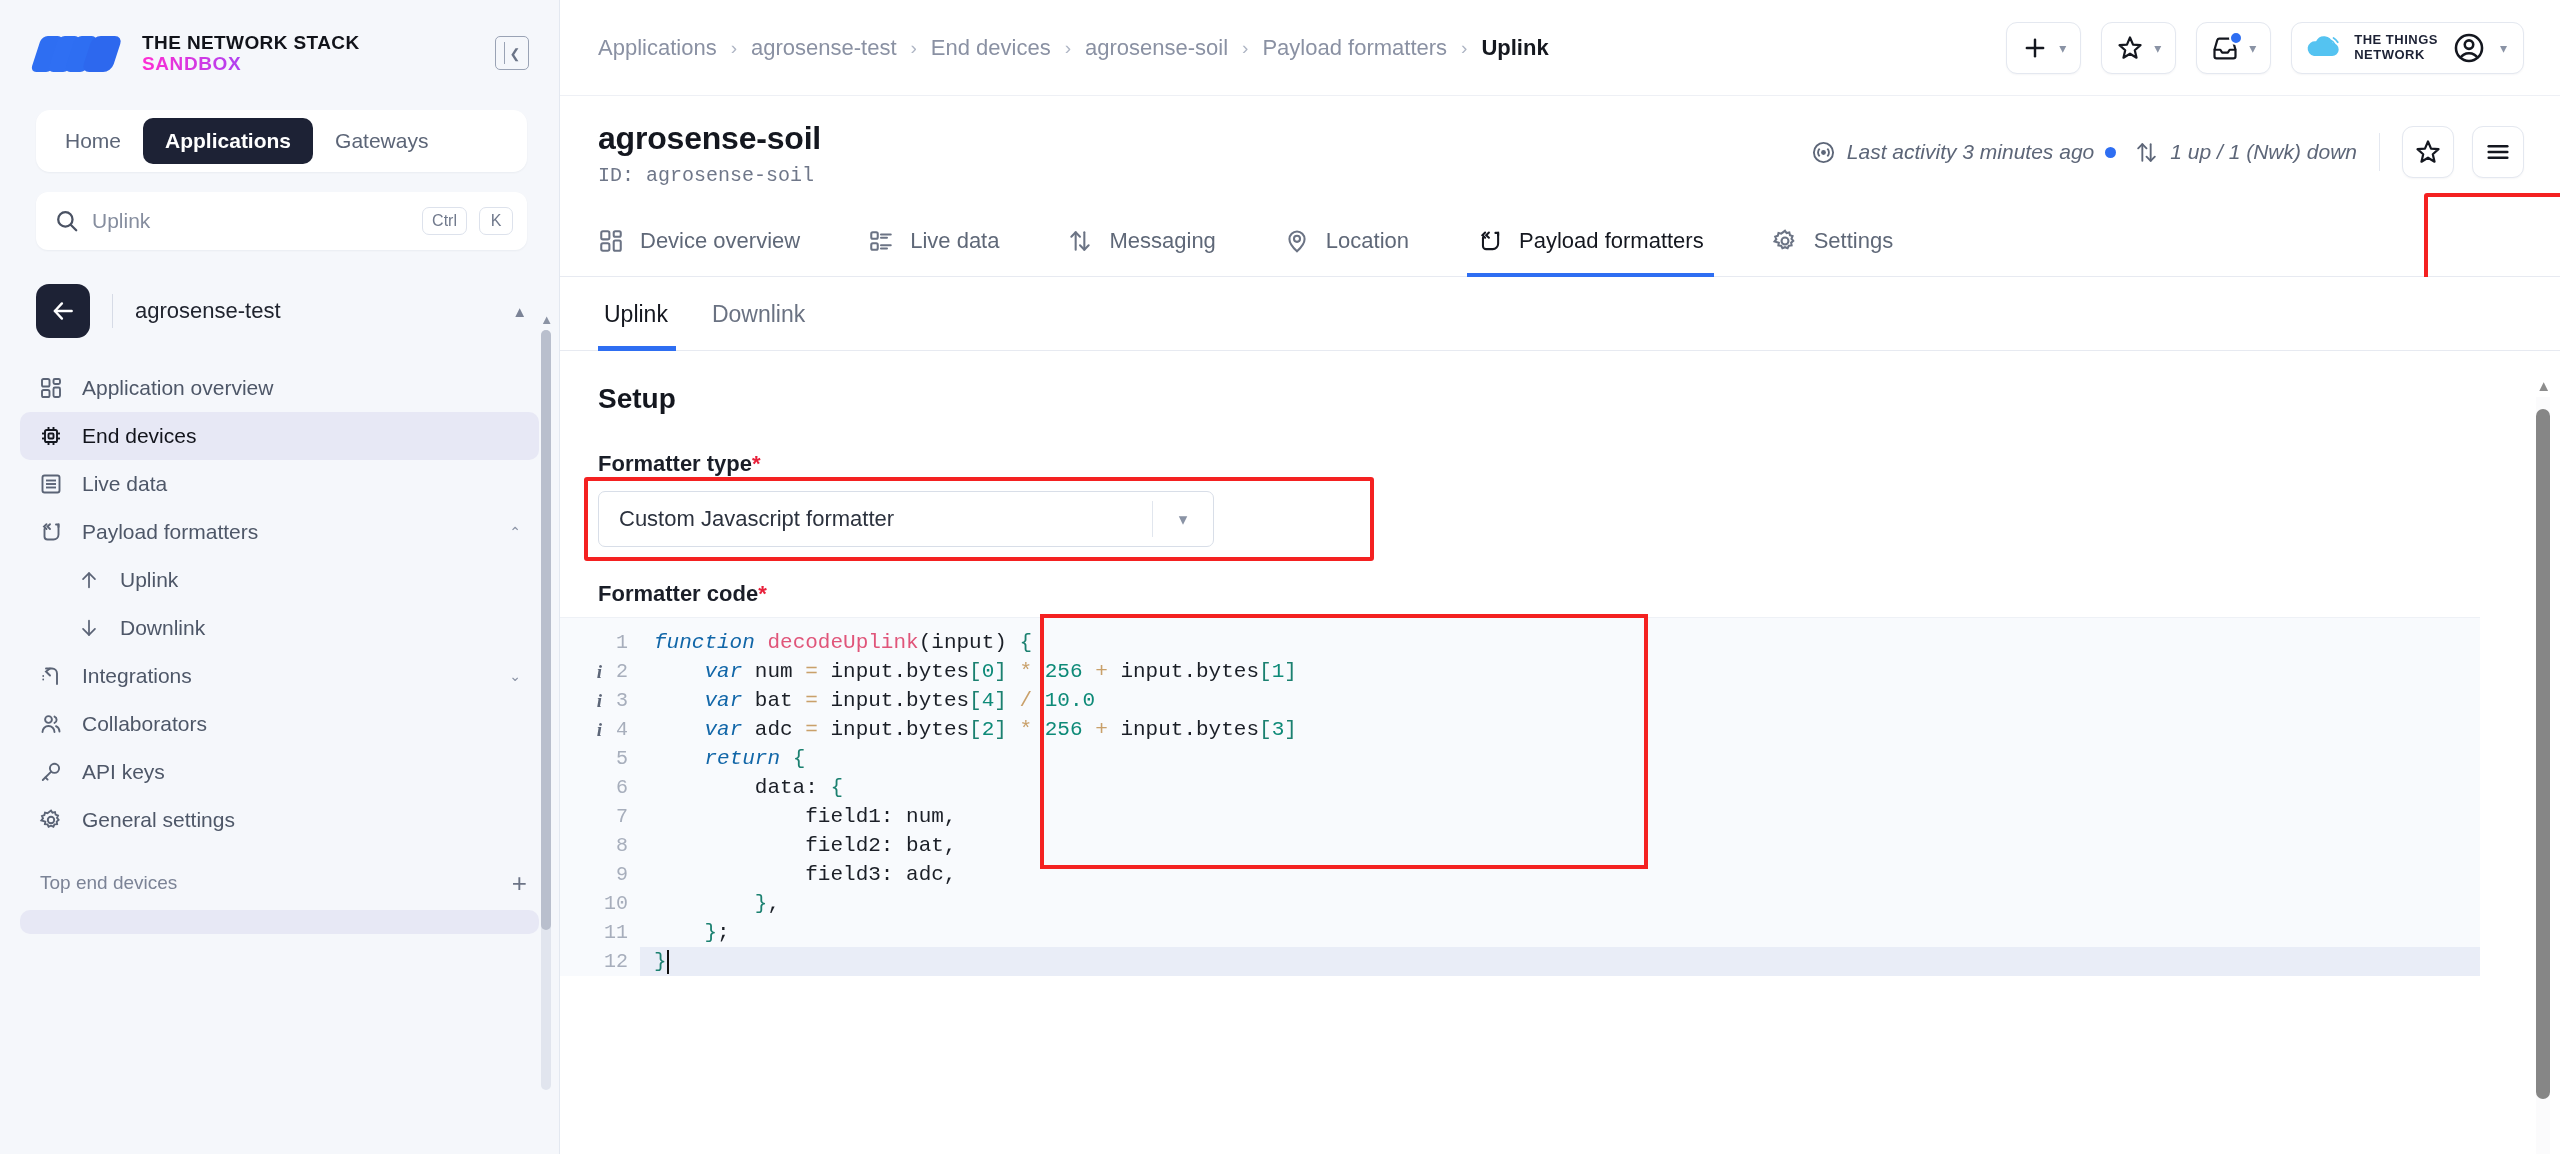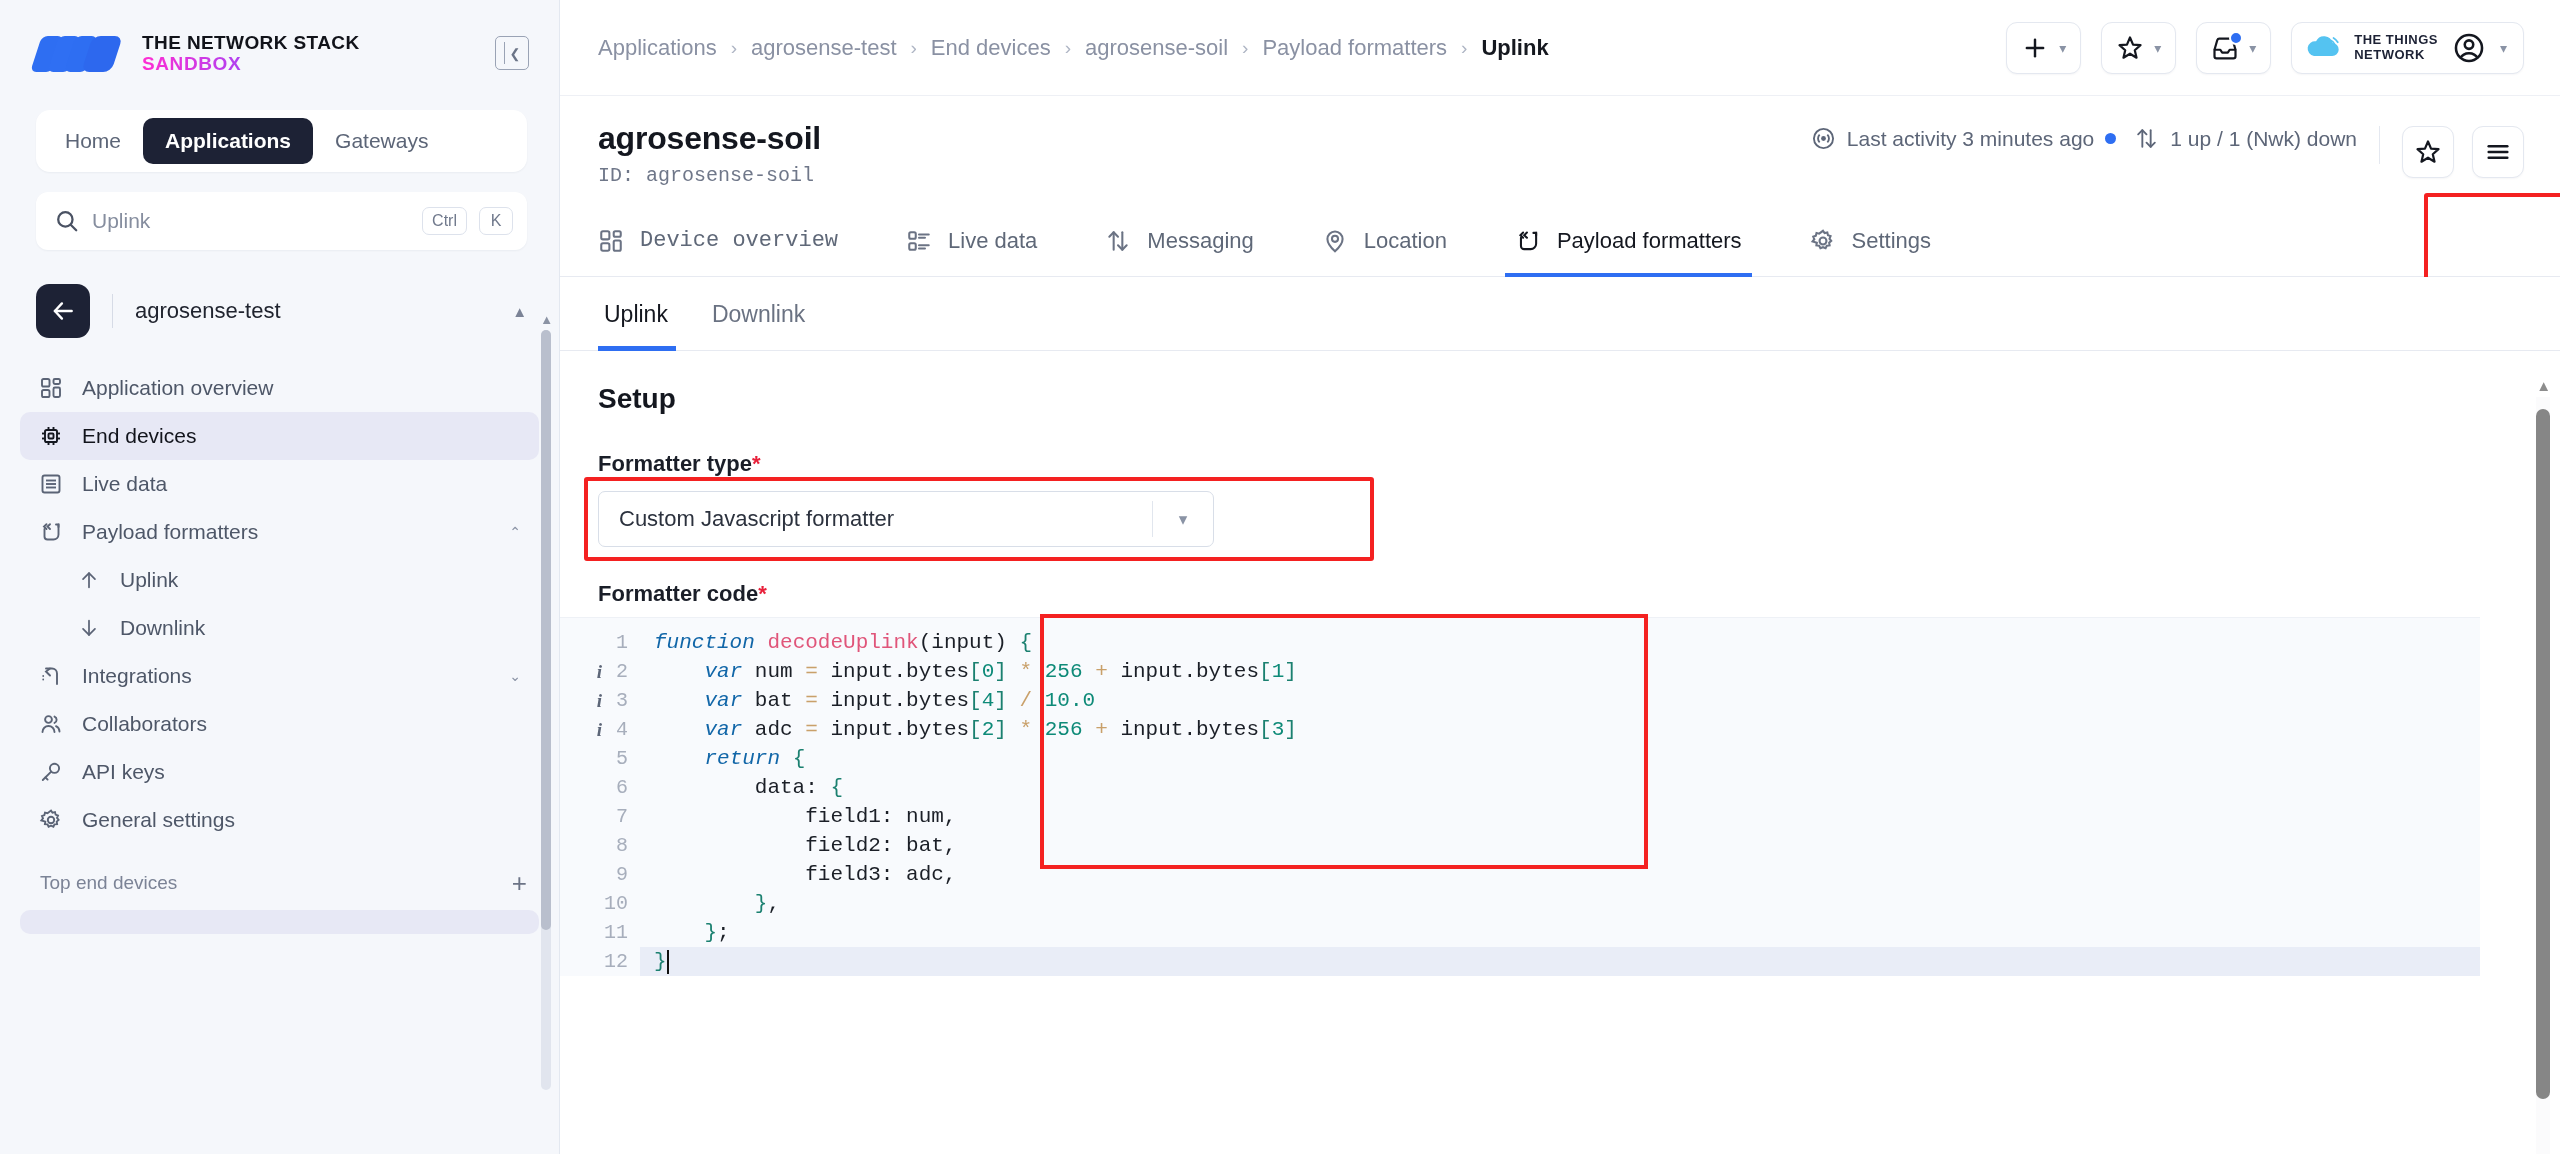--- a/index.html
+++ b/index.html
@@ -127,40 +127,40 @@
   .tb-user { padding: 0 16px 0 12px; gap:14px; }
   .ttn-logo { display:flex; align-items:center; gap:8px; }
   .ttn-txt { font-size:13px; font-weight:bold; color:#1d2235; line-height:1.1; letter-spacing:.5px; }
 
   .pagehead {
     padding: 24px 36px 0 38px; display:flex; align-items:flex-start; gap:20px;
   }
   .ph-left { flex:1; min-width:0; }
   .ph-title { font-size:32px; font-weight:bold; color:#14171f; letter-spacing:-.2px; }
   .ph-id { font-size:20px; color:#6f7789; font-family:"Liberation Mono", monospace; margin-top:7px; }
-  .ph-right { display:flex; align-items:flex-start; gap:18px; padding-top:6px; }
+  .ph-right { display:flex; align-items:center; gap:18px; padding-top:6px;font-style:italic; }
   .stat { display:flex; align-items:center; gap:11px; font-size:21px; color:#5d6舒; color:#5d6678; }
   .dot-blue { width:11px; height:11px; border-radius:50%; background:#2e6ef2; display:inline-block; }
   .ph-divider { width:1px; height:38px; background:#e4e8f0; margin: 0 4px; }
   .icon-btn {
     width:52px; height:52px; border:1px solid #e4e8f0; border-radius:11px; background:#fff;
     display:flex; align-items:center; justify-content:center; cursor:pointer;
     box-shadow: 0 1px 2px rgba(20,30,60,.04);
   }
 
   .tabbar {
     margin-top:18px; height:72px; flex:0 0 72px;
     border-bottom:1px solid #e7eaf1; display:flex; align-items:stretch;
     padding: 0 38px; position:relative;
   }
   .tab {
     display:flex; align-items:center; gap:16px; font-size:22px; color:#5f6878;
     padding: 0 34px; cursor:pointer; position:relative; white-space:nowrap;
   }
-  .tab:first-child { padding-left:0;font-family:Liberation Mono, monospace; }
+  .tab:first-child { padding-left:0; }
   .tab.active { color:#14171f; }
   .tab.active::after {
     content:""; position:absolute; left:24px; right:24px; bottom:-1px; height:4px; background:#2e6ef2;
   }
   .tab .ico { color:#6b7384; display:flex; }
   .tab.active .ico { color:#14171f; }
   .hl-box { position:absolute; border:4px solid #f42121; border-radius:3px; pointer-events:none; }
 
   .content { flex:1; overflow:hidden; padding: 0 0 0 0; position:relative; background:#fff; }
   .subtabs { padding: 24px 38px 0 38px; display:flex; gap:0; border-bottom:1px solid #e7eaf1; }

